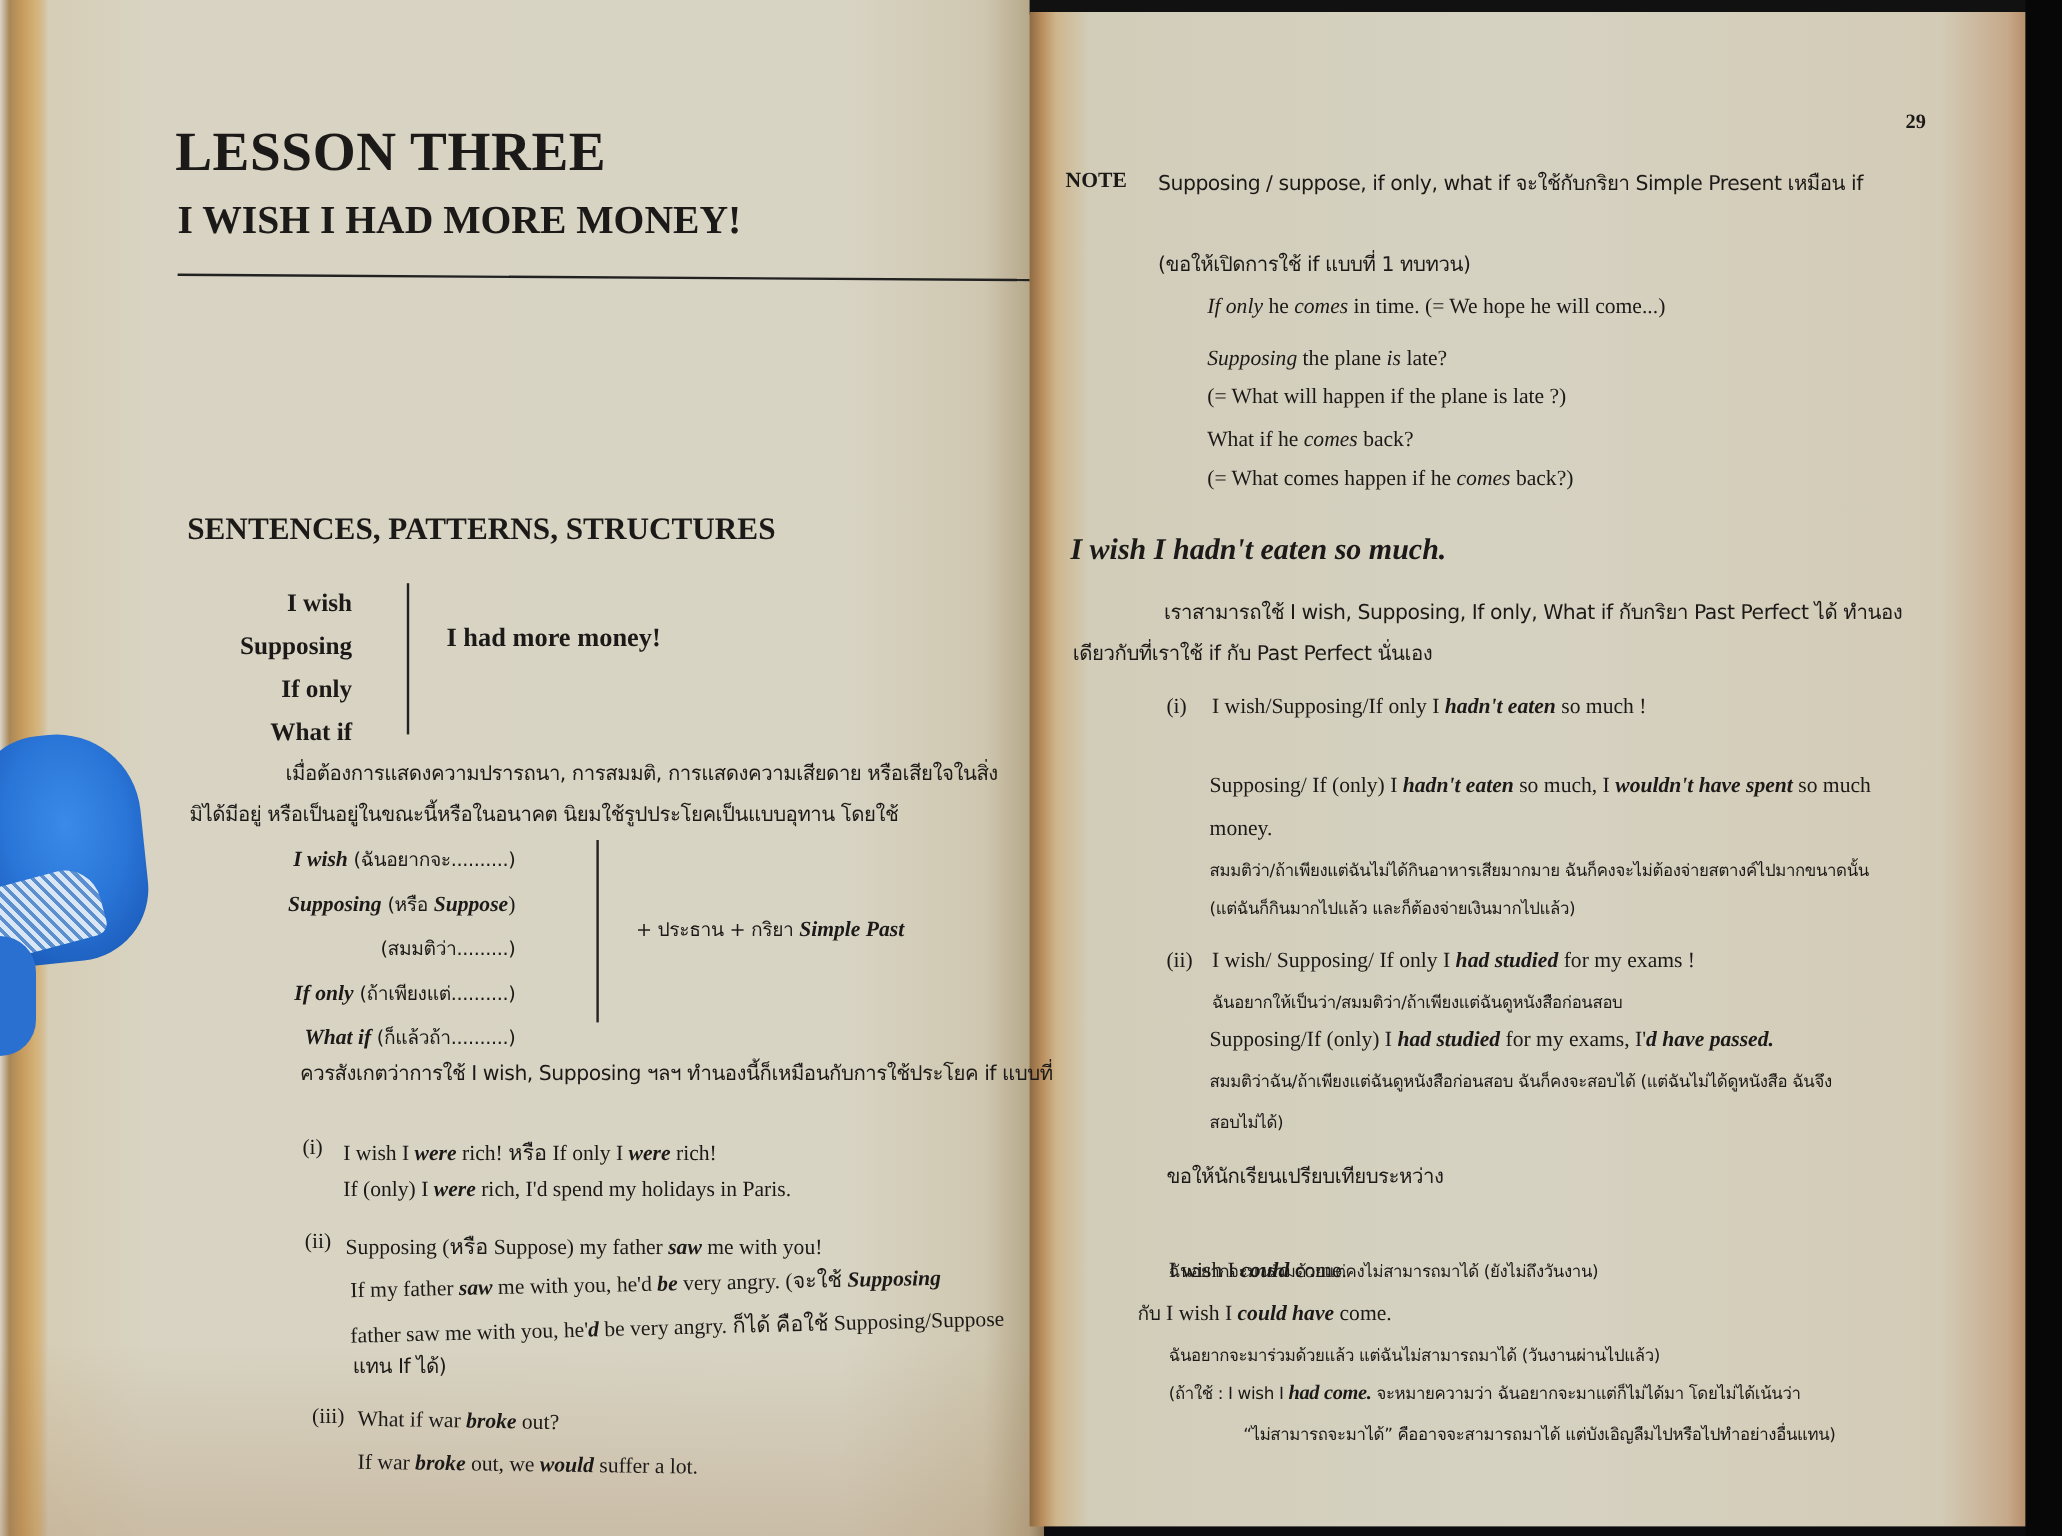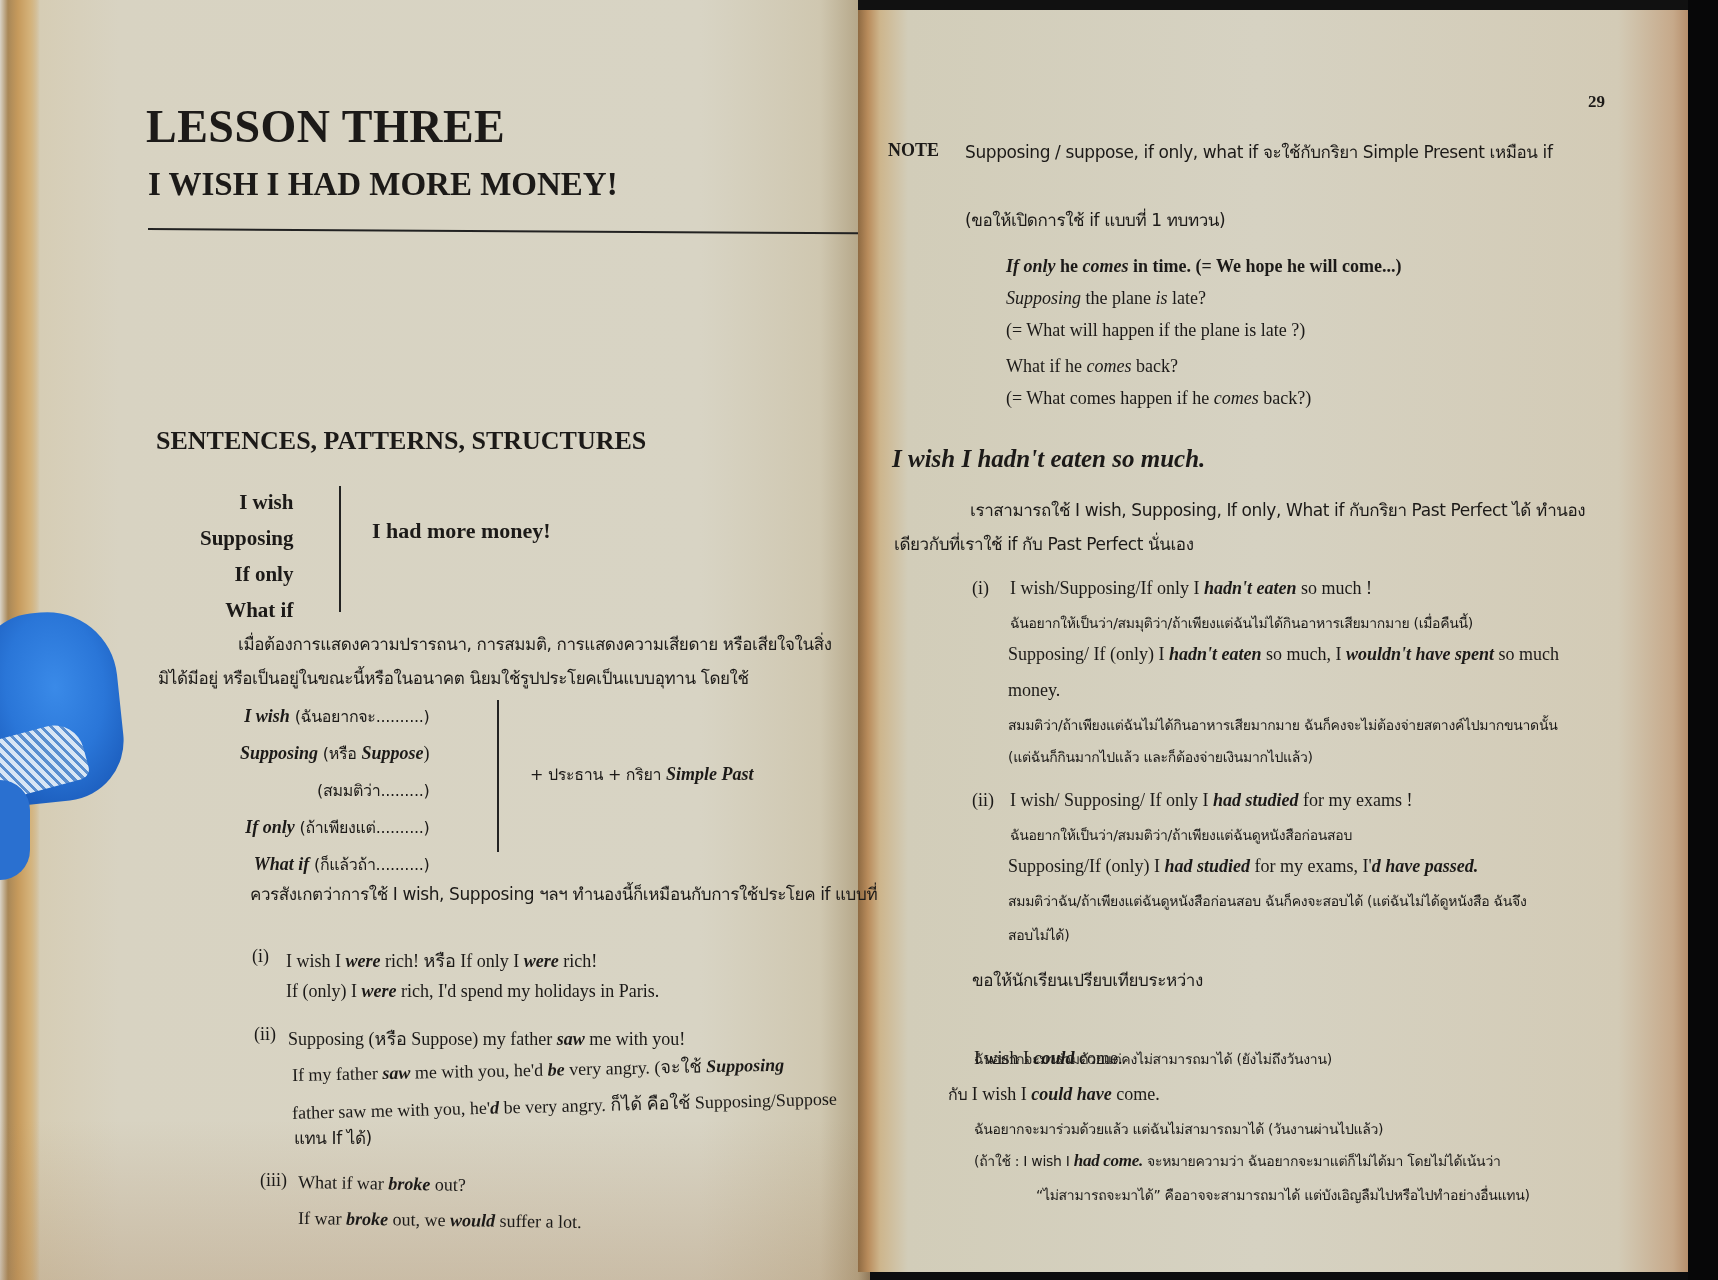--- a/index.html
+++ b/index.html
@@ -131,33 +131,32 @@
 
   <div class="thumb"></div>
   <div class="thumb-knit"></div>
   <div class="thumb-cuff"></div>
 
   <div class="abs page-num">29</div>
   <div class="abs note-label">NOTE</div>
   <div class="abs thai-para" style="left:965px;top:138px;">Supposing / suppose, if only, what if  จะใช้กับกริยา Simple Present  เหมือน if</div>
   <div class="abs thai-para" style="left:965px;top:206px;">(ขอให้เปิดการใช้ if  แบบที่ 1 ทบทวน)</div>
 
-  <div class="abs ex" style="left:1006px;top:256px;font-weight:bold;"><span class="i">If only</span><span> he </span><span class="i">comes</span><span> in time. (= We hope he will come...)</span></div>
+  <div class="abs ex" style="left:1006px;top:245px;"><span class="i">If only</span><span> he </span><span class="i">comes</span><span> in time. (= We hope he will come...)</span></div>
   <div class="abs ex" style="left:1006px;top:288px;"><span class="i">Supposing</span><span> the plane </span><span class="i">is</span><span> late?</span></div>
   <div class="abs ex" style="left:1006px;top:320px;"><span>(= What will happen if the plane is late ?)</span></div>
   <div class="abs ex" style="left:1006px;top:356px;"><span>What if he </span><span class="i">comes</span><span> back?</span></div>
   <div class="abs ex" style="left:1006px;top:388px;"><span>(= What comes happen if he </span><span class="i">comes</span><span> back?)</span></div>
 
   <div class="abs r-head">I wish I hadn't eaten so much.</div>
   <div class="abs thai-para" style="left:970px;top:496px;">เราสามารถใช้ I wish, Supposing, If only, What if กับกริยา Past Perfect ได้ ทำนอง</div>
   <div class="abs thai-para" style="left:894px;top:530px;">เดียวกับที่เราใช้ if กับ Past Perfect นั่นเอง</div>
 
   <div class="abs ex" style="left:972px;top:578px;">(i)</div>
   <div class="abs ex" style="left:1010px;top:578px;"><span>I wish/Supposing/If only I </span><span class="b i">hadn't eaten</span><span> so much !</span></div>
-  <div class="abs thai-sm" style="left:1010px;top:612px;">ฉันอยากให้เป็นว่า/สมมุติว่า/ถ้าเพียงแต่ฉันไม่ได้กินอาหารเสียมากมาย (เมื่อคืนนี้)</div>
   <div class="abs ex" style="left:1008px;top:644px;"><span>Supposing/ If (only) I </span><span class="b i">hadn't eaten</span><span> so much, I </span><span class="b i">wouldn't have spent</span><span> so much</span></div>
   <div class="abs ex" style="left:1008px;top:680px;">money.</div>
   <div class="abs thai-sm" style="left:1008px;top:714px;">สมมติว่า/ถ้าเพียงแต่ฉันไม่ได้กินอาหารเสียมากมาย  ฉันก็คงจะไม่ต้องจ่ายสตางค์ไปมากขนาดนั้น</div>
   <div class="abs thai-sm" style="left:1008px;top:746px;">(แต่ฉันก็กินมากไปแล้ว และก็ต้องจ่ายเงินมากไปแล้ว)</div>
 
   <div class="abs ex" style="left:972px;top:790px;">(ii)</div>
   <div class="abs ex" style="left:1010px;top:790px;"><span>I wish/ Supposing/ If only I </span><span class="b i">had studied</span><span> for my exams !</span></div>
   <div class="abs thai-sm" style="left:1010px;top:824px;">ฉันอยากให้เป็นว่า/สมมติว่า/ถ้าเพียงแต่ฉันดูหนังสือก่อนสอบ</div>
   <div class="abs ex" style="left:1008px;top:856px;"><span>Supposing/If (only) I </span><span class="b i">had studied</span><span> for my exams, I'</span><span class="b i">d have passed.</span></div>
   <div class="abs thai-sm" style="left:1008px;top:890px;">สมมติว่าฉัน/ถ้าเพียงแต่ฉันดูหนังสือก่อนสอบ  ฉันก็คงจะสอบได้  (แต่ฉันไม่ได้ดูหนังสือ  ฉันจึง</div>

